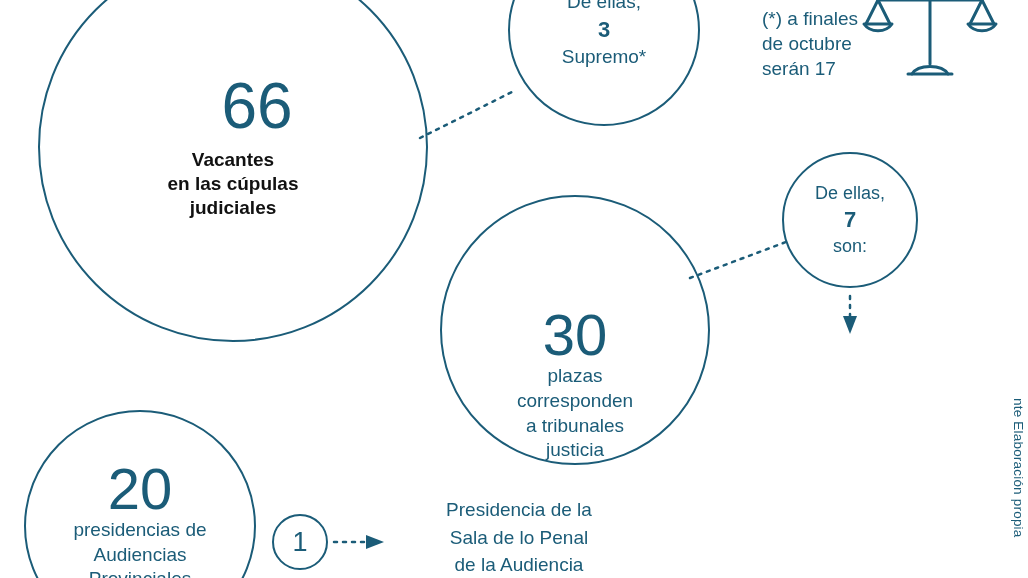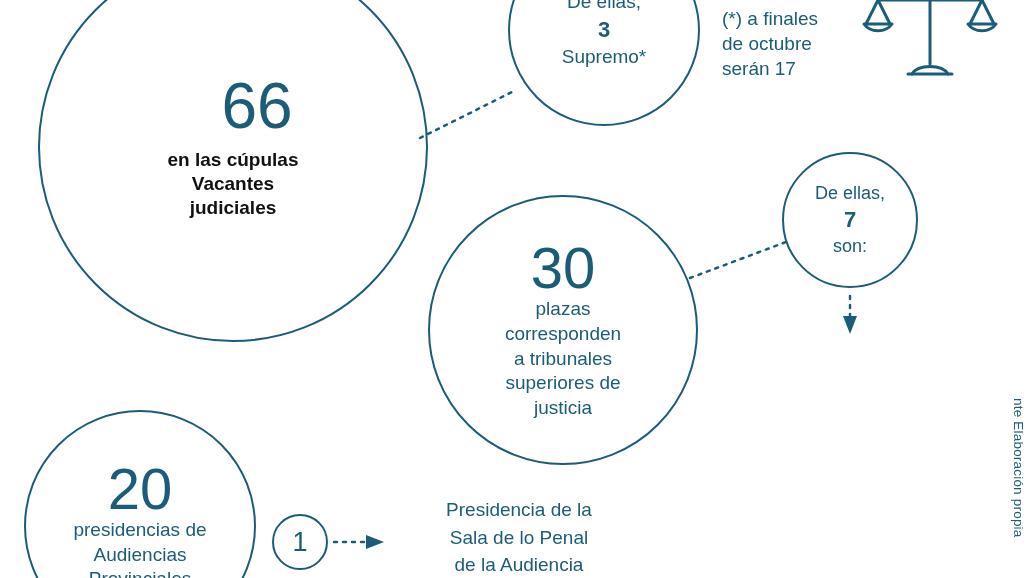--- a/index.html
+++ b/index.html
@@ -69,37 +69,37 @@
 
   
   #bubble-66 {
     left: 38px; top: -48px; width: 390px; height: 390px;
   }
   #bubble-66 .big-num { font-size: 64px; margin-left: 48px; }
   #bubble-15 {
     left: 508px; top: -66px; width: 192px; height: 192px;
   }
   #bubble-30 {
-    left: 428px; top: 195px; width: 270px; height: 270px;
+    left: 440px; top: 195px; width: 270px; height: 270px; justify-content: flex-end;
   }
   #bubble-7 {
     left: 782px; top: 152px; width: 136px; height: 136px;
   }
   #bubble-20 {
     left: 24px; top: 410px; width: 232px; height: 232px;
   }
   #bubble-1 {
     left: 272px; top: 514px; width: 56px; height: 56px;
     justify-content: center;
   }
   #bubble-1 .big-num { font-size: 27px; }
 
   .note-asterisk {
     position: absolute;
-    left: 722px;
+    left: 762px;
     top: 6px;
     width: 160px;
     font-size: 19px;
     line-height: 1.32;
     color: #1b5c78;
     text-align: left;
   }
 
   .legend-penal {
     position: absolute;
@@ -162,22 +162,22 @@
         <path d="M108 46 A 16 13 0 0 0 136 46 Z"></path>
         <line x1="48" y1="96" x2="92" y2="96"></line>
         <path d="M52 96 C 58 86 82 86 88 96"></path>
       </g>
     </svg>
   </div>
 
   <div class="bubble" id="bubble-66">
     <div class="big-num">66</div>
     <div class="bubble-main-label">
+      <div>Vacantes</div>
       <div>en las cúpulas</div>
-      <div>Vacantes</div>
       <div>judiciales</div>
     </div>
   </div>
 
   <div class="bubble" id="bubble-15">
     <div class="bubble-text">De ellas,</div>
     <div class="bubble-text num-inline">3</div>
     <div class="bubble-text">Supremo*</div>
   </div>
 
@@ -185,21 +185,20 @@
     <div>(*) a finales</div>
     <div>de octubre</div>
     <div>serán 17</div>
   </div>
 
   <div class="bubble" id="bubble-30">
     <div class="big-num">30</div>
     <div class="bubble-text">plazas</div>
     <div class="bubble-text">corresponden</div>
     <div class="bubble-text">a tribunales</div>
-    <div class="bubble-text">superiores de</div>
     <div class="bubble-text">justicia</div>
   </div>
 
   <div class="bubble" id="bubble-7">
     <div class="bubble-text small">De ellas,</div>
     <div class="bubble-text num-inline">7</div>
     <div class="bubble-text small">son:</div>
   </div>
 
   <div class="bubble" id="bubble-20">

